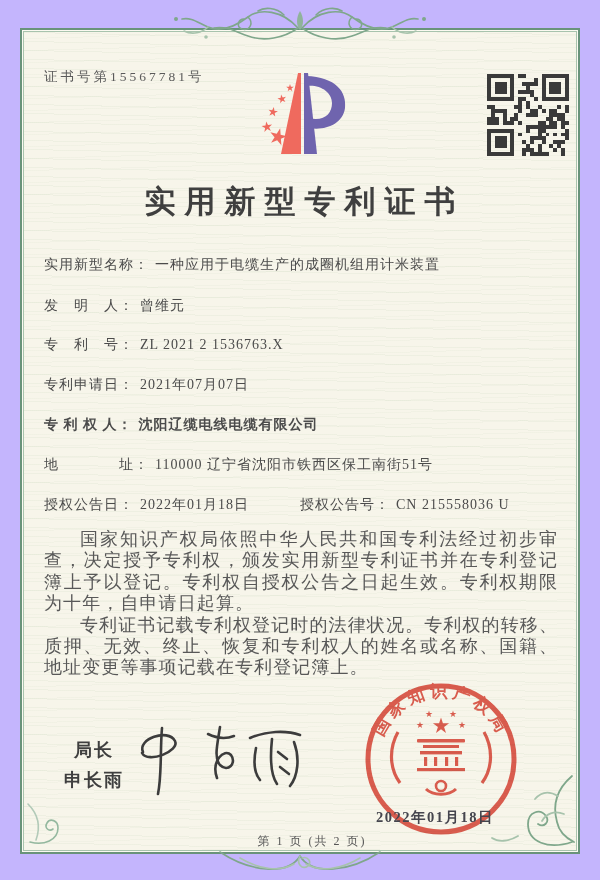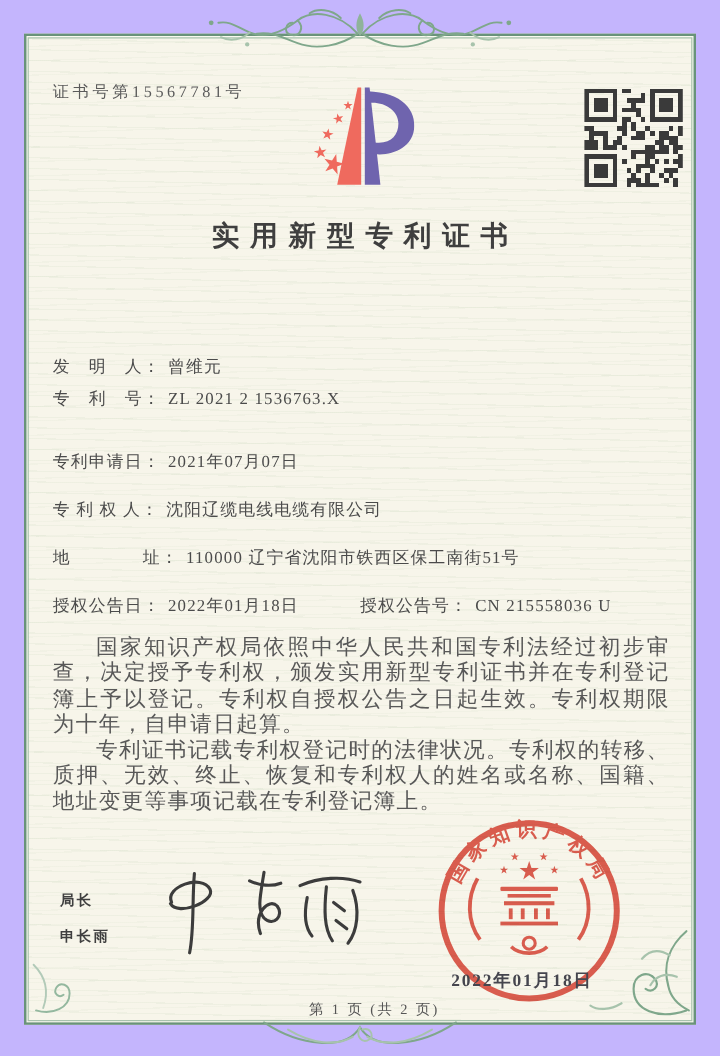--- a/index.html
+++ b/index.html
@@ -21,38 +21,38 @@
   }
   .flourish{position:absolute;pointer-events:none;}
   
   .cert-no{
     position:absolute;left:44px;top:68px;font-size:13.5px;letter-spacing:3px;color:#5a5a5a;
   }
   .logo{position:absolute;left:244px;top:66px;width:112px;height:96px;}
   .qr{position:absolute;left:487px;top:74px;width:82px;height:82px;color:#3a3a3a;}
   .title{
     position:absolute;left:0;top:181px;width:100%;text-align:center;
-    font-size:23px;font-weight:600;letter-spacing:9px;text-indent:9px;color:#3f3f3f;
+    font-size:31px;font-weight:600;letter-spacing:9px;text-indent:9px;color:#3f3f3f;
   }
   
   .row{position:absolute;left:44px;font-size:14px;letter-spacing:1px;color:#4b4b4b;white-space:nowrap;}
   .row .val{margin-left:6px;}
   .row .pair2{position:absolute;left:256px;top:0;}
   
   .paras{
     position:absolute;left:44px;top:529px;width:514px;
     font-size:18px;line-height:21.4px;letter-spacing:1.1px;color:#585858;
     text-align:justify;
   }
   .paras p{margin:0;text-indent:2em;}
   
   .signer{
-    position:absolute;left:50px;top:735px;
+    position:absolute;left:64px;top:735px;
     font-family:"Liberation Sans","DejaVu Sans",sans-serif;
-    font-size:12px;font-weight:600;color:#3f3f3f;line-height:30px;letter-spacing:2px;
+    font-size:18px;font-weight:600;color:#3f3f3f;line-height:30px;letter-spacing:2px;text-align:center;
   }
   .signature{position:absolute;left:128px;top:718px;width:196px;height:88px;}
   .seal{position:absolute;left:362px;top:680px;width:158px;height:158px;mix-blend-mode:multiply;opacity:.9;}
   .seal-date{
     position:absolute;left:376px;top:808px;font-size:14.5px;font-weight:600;
     letter-spacing:1.5px;color:#45454e;z-index:5;
   }
   .footer{
     position:absolute;left:12px;top:833px;width:100%;text-align:center;
     font-size:12px;letter-spacing:2px;color:#555;
@@ -253,30 +253,33 @@
           <rect x="13" y="20" width="1" height="1"></rect>
           <rect x="14" y="20" width="1" height="1"></rect>
           <rect x="15" y="20" width="1" height="1"></rect>
           <rect x="19" y="20" width="1" height="1"></rect>
         </g>
     </g>
   </svg>
 
   <div class="title">实用新型专利证书</div>
 
+  <div class="row" style="top:256px;">
+    <span class="lbl">实用新型名称：</span><span class="val">一种应用于电缆生产的成圈机组用计米装置</span>
+  </div>
   <div class="row" style="top:297px;">
     <span class="lbl">发　明　人：</span><span class="val">曾维元</span>
   </div>
-  <div class="row" style="top:324px;text-align:right;">
+  <div class="row" style="top:336px;text-align:right;">
     <span class="lbl">专　利　号：</span><span class="val">ZL 2021 2 1536763.X</span>
   </div>
   <div class="row" style="top:376px;">
     <span class="lbl">专利申请日：</span><span class="val">2021年07月07日</span>
   </div>
-  <div class="row" style="top:416px;">
+  <div class="row" style="top:416px;font-weight:bold;">
     <span class="lbl">专 利 权 人：</span><span class="val">沈阳辽缆电线电缆有限公司</span>
   </div>
   <div class="row" style="top:456px;font-family:Liberation Serif, serif;">
     <span class="lbl">地　　　　址：</span><span class="val">110000 辽宁省沈阳市铁西区保工南街51号</span>
   </div>
   <div class="row" style="top:496px;">
     <span class="lbl">授权公告日：</span><span class="val">2022年01月18日</span>
     <span class="pair2">
       <span class="lbl">授权公告号：</span><span class="val">CN 215558036 U</span>
     </span>

